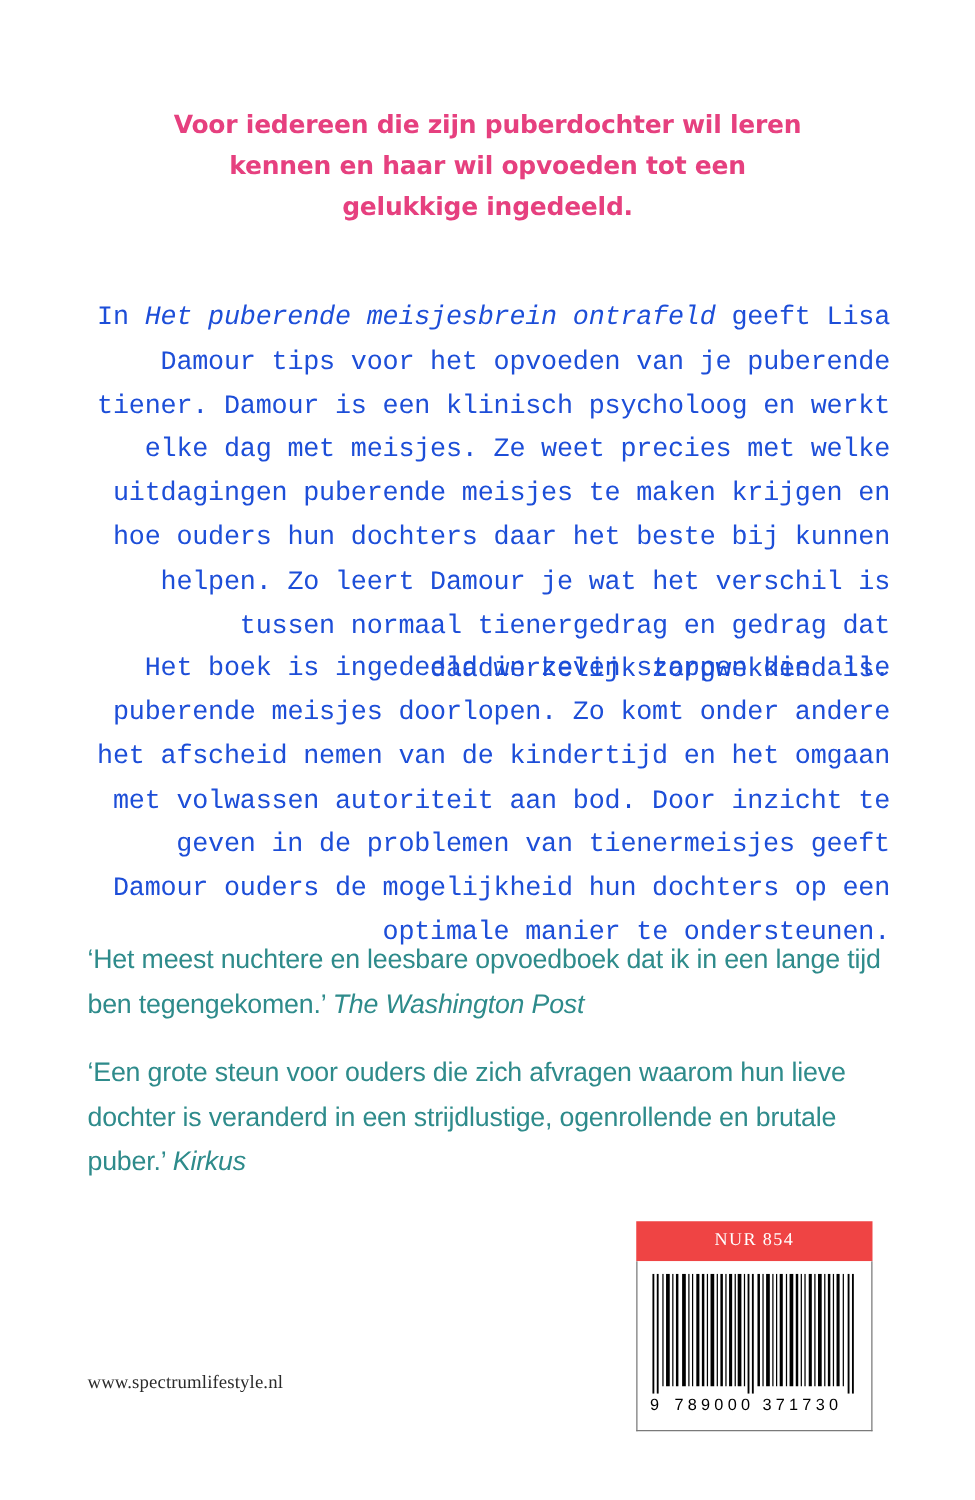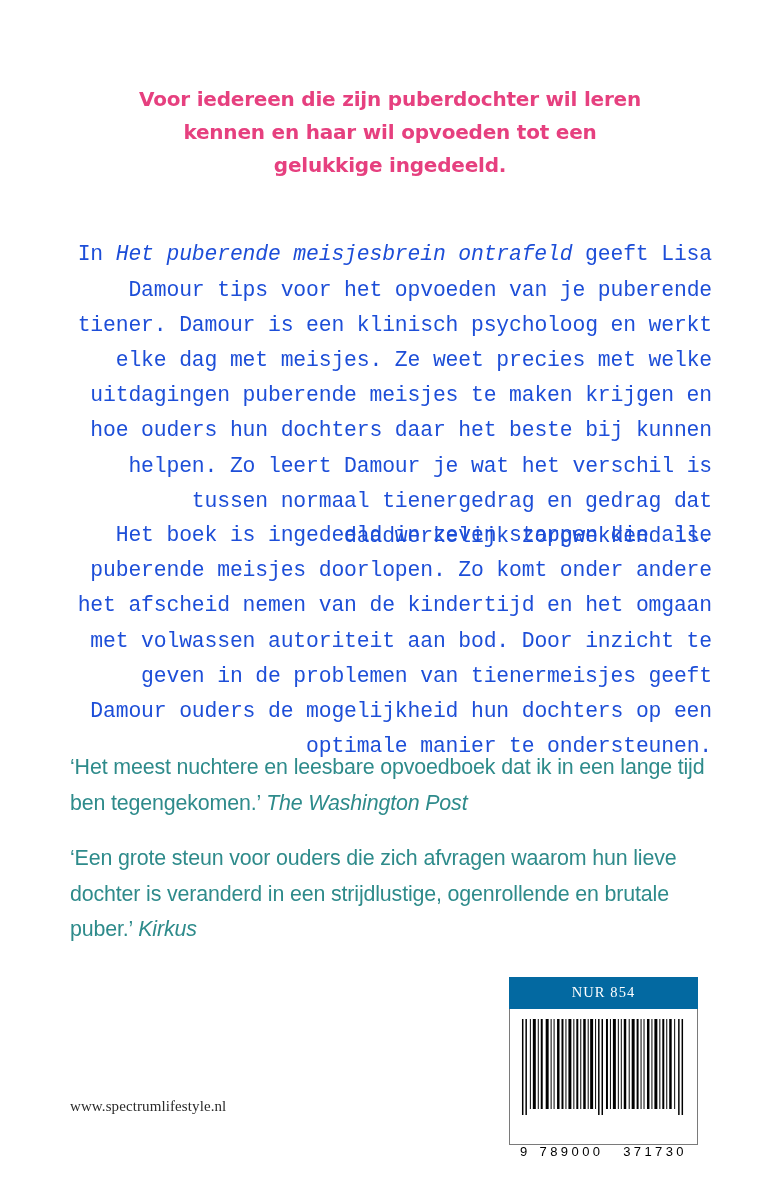--- a/index.html
+++ b/index.html
@@ -84,21 +84,21 @@
   }
 
   
   .barcode-block {
     position: absolute;
     left: 509px;
     top: 977px;
     width: 189px;
     }
   .nur-banner {
-    background: #0369a1;
+    background: #ef4444;
     color: #ffffff;
     text-align: center;
     font-family: "Liberation Serif", serif;
     font-size: 14.5px;
     letter-spacing: 1.1px;
     padding: 7px 0 8px;
     font-variant: small-caps;
   }
   .barcode-box {
     border: 1px solid #7a7a7a;
@@ -117,22 +117,22 @@
     display: flex;
     align-items: flex-end;
     font-family: "Liberation Sans", sans-serif;
     font-size: 13px;
     color: #000;
     margin-top: 1px;
     padding: 0 1px;
     letter-spacing: 0.5px;
   }
   .bc-lead { width: 13px; text-align: left; }
-  .bc-left { flex: 1; text-align: center; letter-spacing: 3.4px; margin-top: 28px; }
-  .bc-right { flex: 1; text-align: right; letter-spacing: 3.4px; }
+  .bc-left { flex: 1; text-align: center; letter-spacing: 3.4px; }
+  .bc-right { flex: 1; text-align: left; letter-spacing: 3.4px; }
 </style>
 </head>
 <body>
 
 <div class="page">
 
   <div class="headline">
     <div>Voor iedereen die zijn puberdochter wil leren</div>
     <div>kennen en haar wil opvoeden tot een</div>
     <div>gelukkige ingedeeld.</div>

